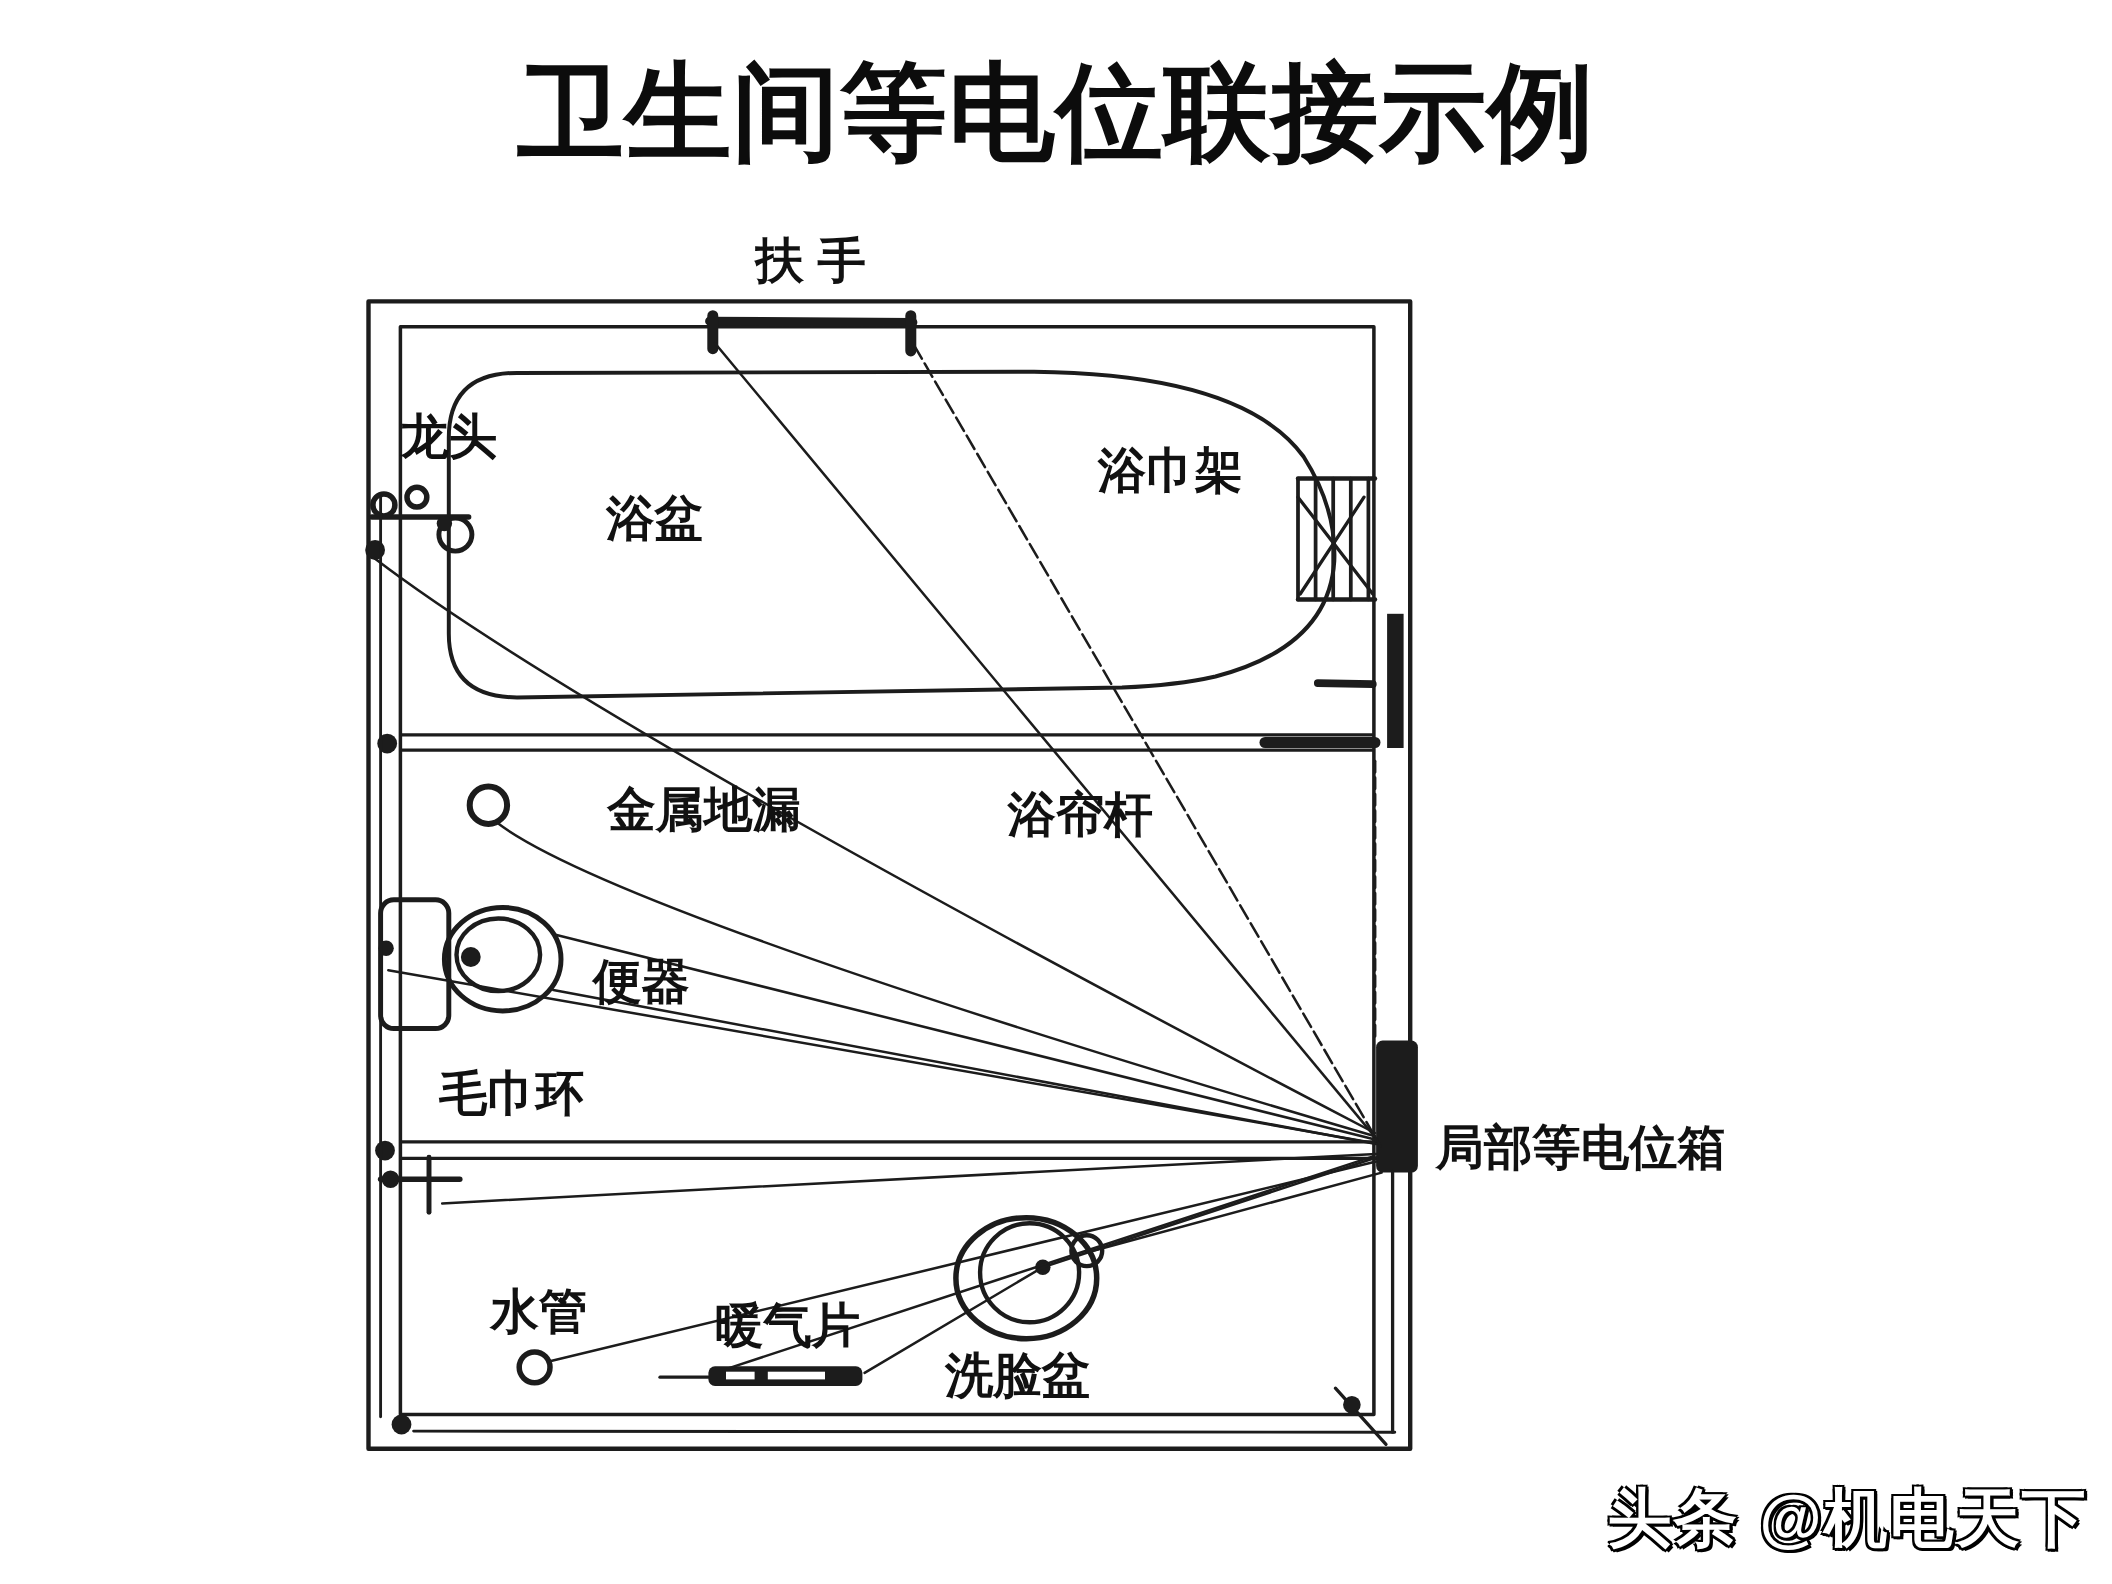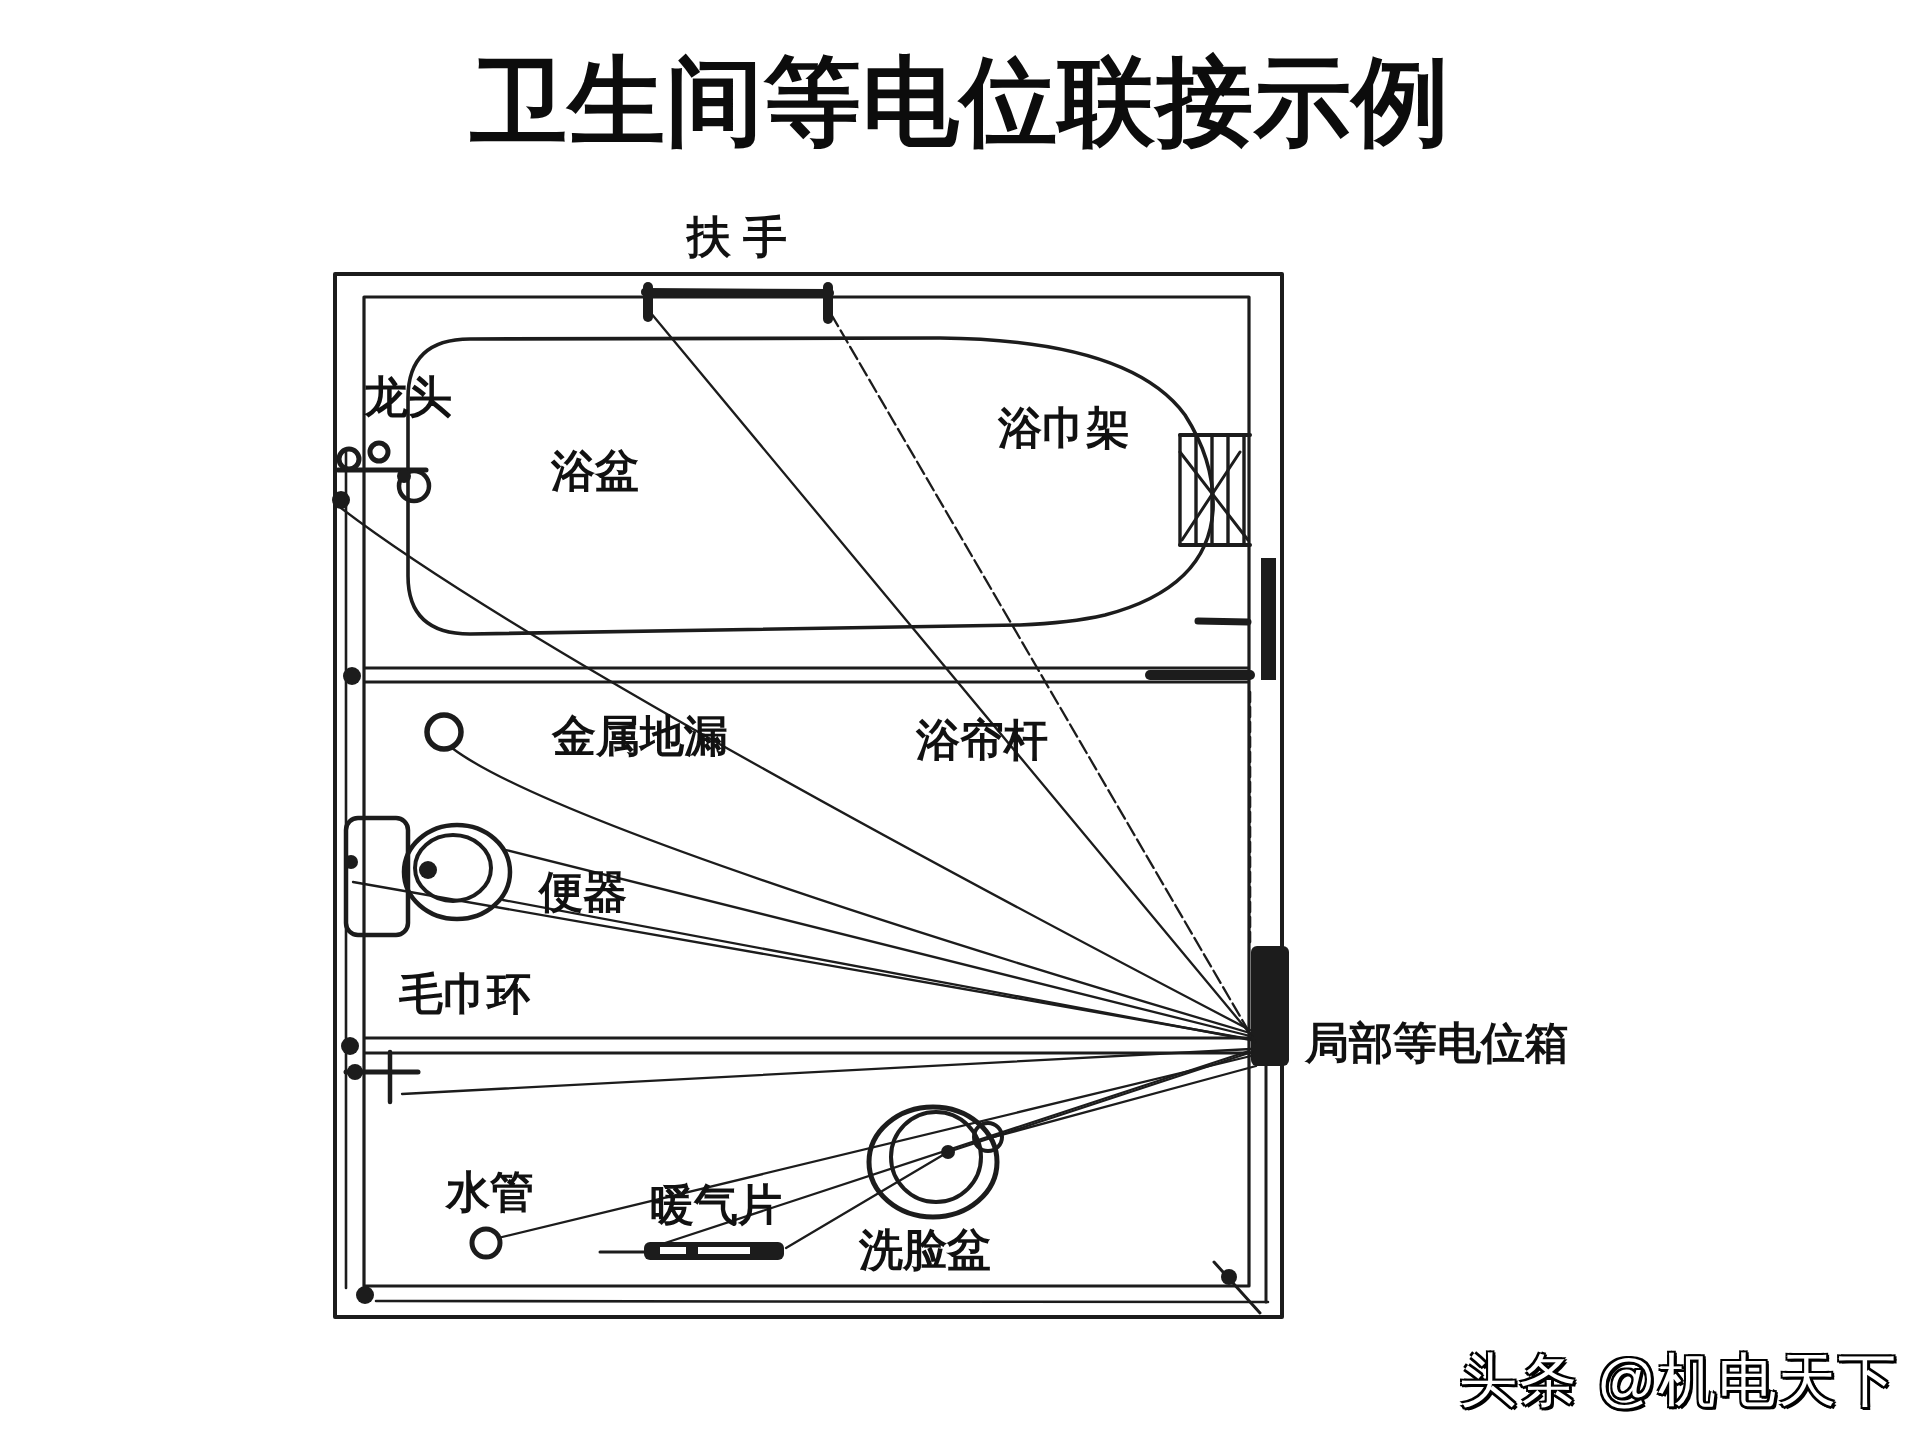--- a/index.html
+++ b/index.html
@@ -11,21 +11,21 @@
   }
   .stage{position:absolute;inset:0;width:1920px;height:1440px;}
   .title{
     position:absolute;top:38px;left:50%;transform:translateX(-50%);
     font-family:"Liberation Serif","DejaVu Serif",serif;
     font-size:97px;font-weight:600;color:#0c0c0c;
     letter-spacing:1px;white-space:nowrap;
   }
   .watermark{
     position:absolute;top:1342px;right:22px;
-    font-size:58px;font-weight:400;color:#ffffff;white-space:nowrap;
+    font-size:58px;font-weight:700;color:#ffffff;white-space:nowrap;
     text-shadow:3px 3px 0 #000,-2px -2px 0 #000,2px -2px 0 #000,-2px 2px 0 #000,0 3px 0 #000,3px 0 0 #000;
     letter-spacing:2px;
   }
   svg{position:absolute;inset:0;}
   .ink{stroke:#1c1c1c;fill:none;stroke-linecap:round;stroke-linejoin:round;}
   .lbl{
     font-family:"Liberation Sans","DejaVu Sans",sans-serif;
     font-weight:700;fill:#111111;font-size:44px;
   }
 </style>

